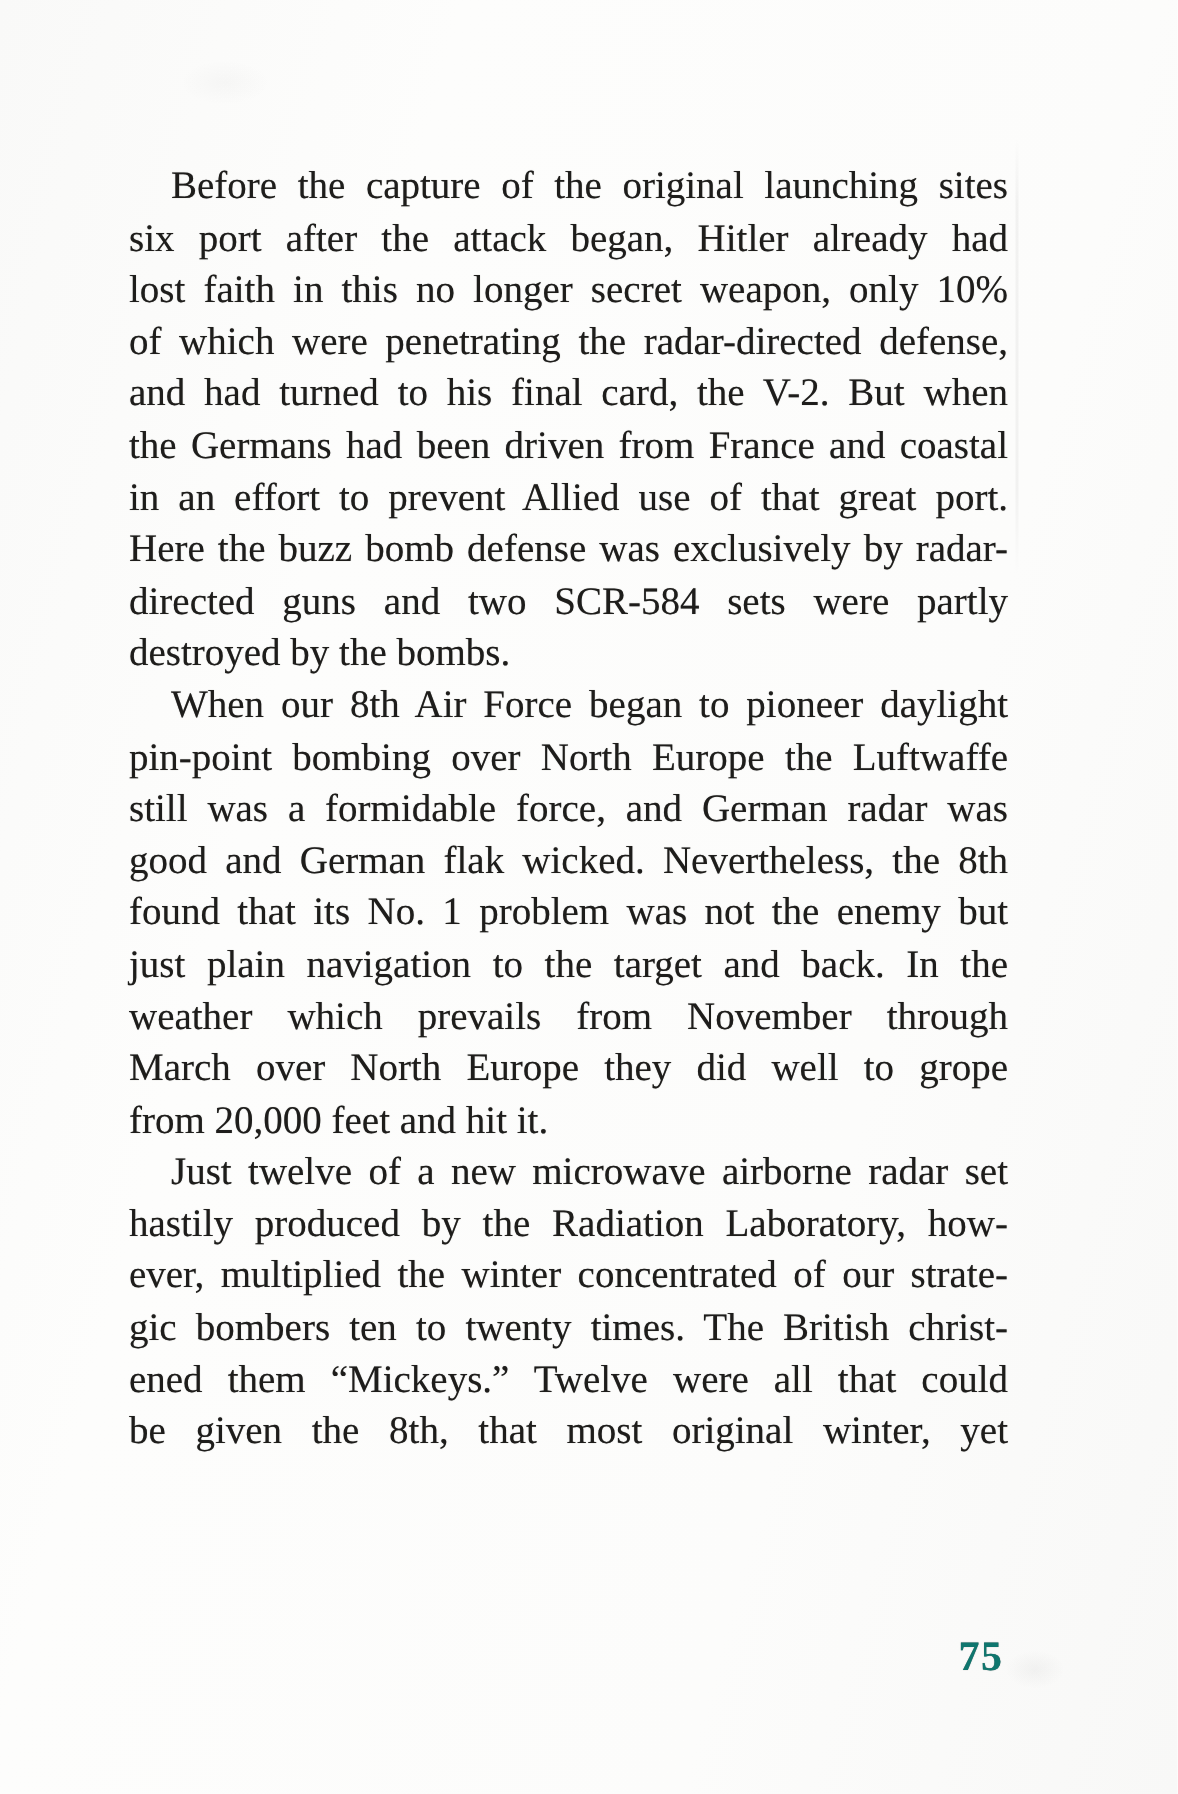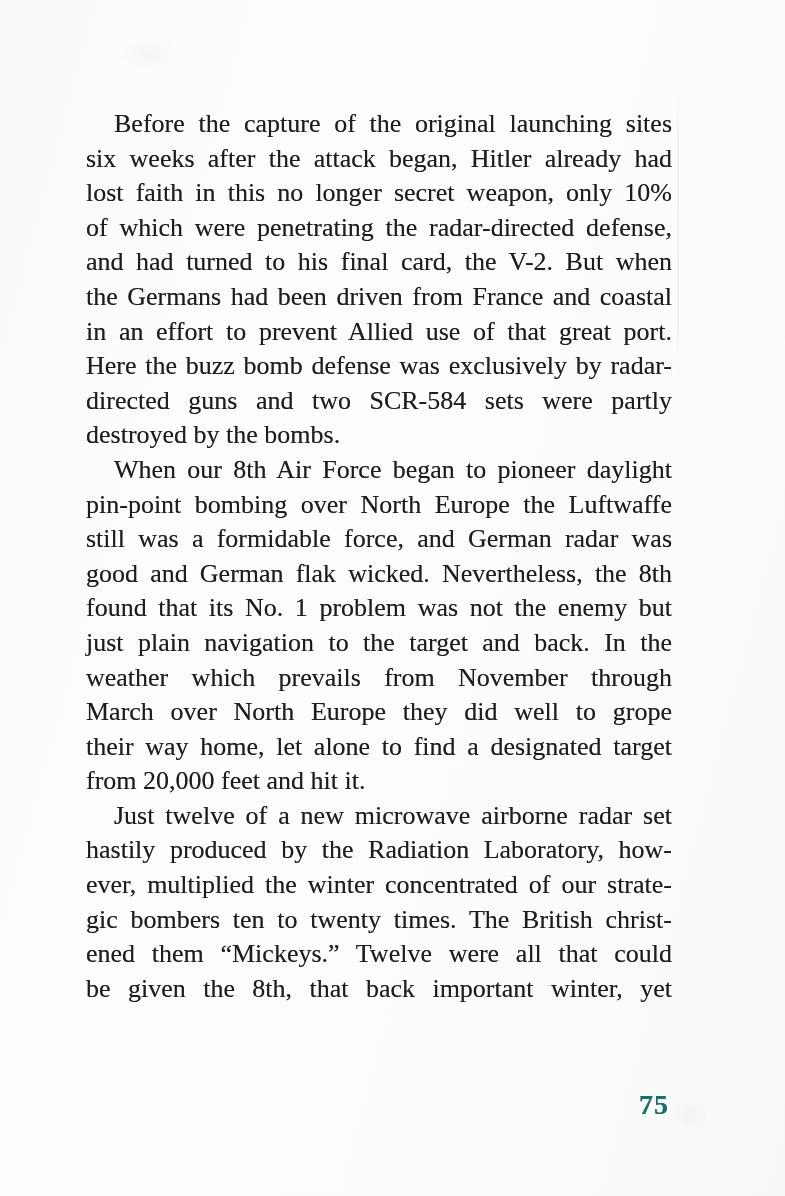--- a/index.html
+++ b/index.html
@@ -76,45 +76,44 @@
 </head>
 <body>
 
 <div class="page">
   <div class="artifact-line"></div>
   <div class="smudge smudge-a"></div>
   <div class="smudge smudge-b"></div>
   <div class="text-block" id="text-block">
       <div class="paragraph">
         <div class="line indent">Before the capture of the original launching sites</div>
-        <div class="line">six weeks after the attack began, Hitler already had</div>
+        <div class="line">six port after the attack began, Hitler already had</div>
         <div class="line">lost faith in this no longer secret weapon, only 10%</div>
         <div class="line">of which were penetrating the radar-directed defense,</div>
         <div class="line">and had turned to his final card, the V-2. But when</div>
         <div class="line">the Germans had been driven from France and coastal</div>
         <div class="line">in an effort to prevent Allied use of that great port.</div>
         <div class="line">Here the buzz bomb defense was exclusively by radar-</div>
         <div class="line">directed guns and two SCR-584 sets were partly</div>
         <div class="line no-just">destroyed by the bombs.</div>
       </div>
       <div class="paragraph">
         <div class="line indent">When our 8th Air Force began to pioneer daylight</div>
         <div class="line">pin-point bombing over North Europe the Luftwaffe</div>
         <div class="line">still was a formidable force, and German radar was</div>
         <div class="line">good and German flak wicked. Nevertheless, the 8th</div>
         <div class="line">found that its No. 1 problem was not the enemy but</div>
         <div class="line">just plain navigation to the target and back. In the</div>
         <div class="line">weather which prevails from November through</div>
         <div class="line">March over North Europe they did well to grope</div>
-        <div class="line">their way home, let alone to find a designated target</div>
         <div class="line no-just">from 20,000 feet and hit it.</div>
       </div>
       <div class="paragraph">
         <div class="line indent">Just twelve of a new microwave airborne radar set</div>
         <div class="line">hastily produced by the Radiation Laboratory, how-</div>
         <div class="line">ever, multiplied the winter concentrated of our strate-</div>
         <div class="line">gic bombers ten to twenty times. The British christ-</div>
         <div class="line">ened them “Mickeys.” Twelve were all that could</div>
-        <div class="line">be given the 8th, that back important winter, yet</div>
+        <div class="line">be given the 8th, that most original winter, yet</div>
       </div>
     </div>
   <div class="page-number">75</div>
 </div>
 
 </body></html>

